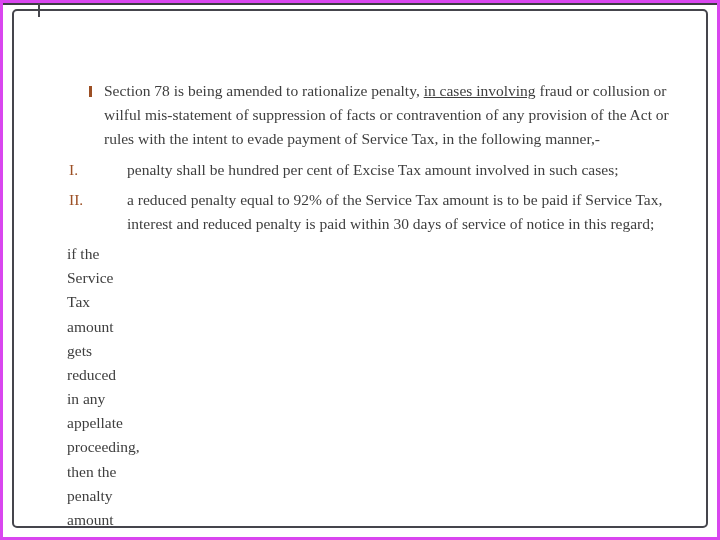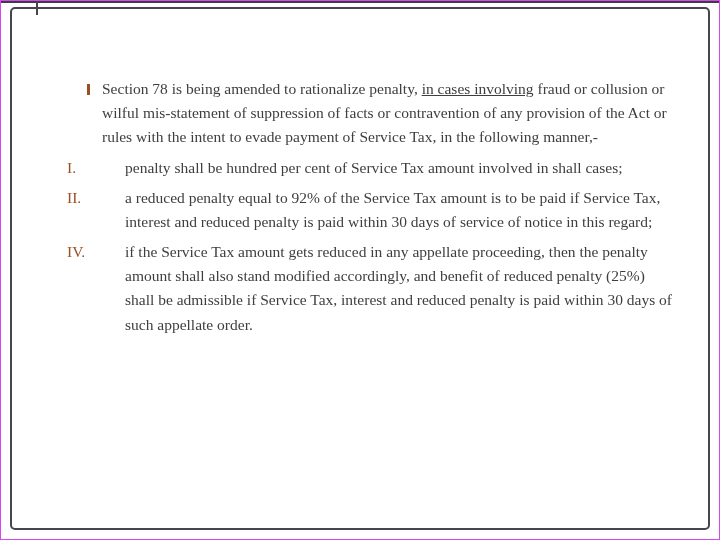--- a/index.html
+++ b/index.html
@@ -6,21 +6,21 @@
       margin: 0;
       padding: 0;
       background: #ffffff;
     }
     .slide {
       position: relative;
       width: 720px;
       height: 540px;
       background: #ffffff;
       box-sizing: border-box;
-      border: 1px solid #d946ef;
+      border: 3px solid #d946ef;
       overflow: hidden;
       font-family: "Liberation Serif", "DejaVu Serif", serif;
       color: #3e3e3e;
     }
     .top-edge {
       position: absolute;
       left: 0;
       top: 0;
       width: 100%;
       height: 2px;
@@ -92,28 +92,27 @@
 
   <div class="content">
 
     <div class="bullet-para">
       <span><span class="bullet-icon"></span></span>
       <p><span>Section 78 is being amended to rationalize penalty, </span><span class="ul">in cases involving</span><span> fraud or collusion or wilful mis-statement of suppression of facts or contravention of any provision of the Act or rules with the intent to evade payment of Service Tax, in the following manner,-</span></p>
     </div>
 
     <div class="item">
       <span class="numeral">I.</span>
-      <p>penalty shall be hundred per cent of Service Tax amount involved in shall cases;</p>
+      <p>penalty shall be hundred per cent of Excise Tax amount involved in such cases;</p>
     </div>
 
     <div class="item">
       <span class="numeral">II.</span>
       <p>a reduced penalty equal to 92% of the Service Tax amount is to be paid if Service Tax, interest and reduced penalty is paid within 30 days of service of notice in this regard;</p>
     </div>
 
 
     <div class="item">
-      <span class="numeral">IV.</span>
       <p>if the Service Tax amount gets reduced in any appellate proceeding, then the penalty amount shall also stand modified accordingly, and benefit of reduced penalty (25%) shall be admissible if Service Tax, interest and reduced penalty is paid within 30 days of such appellate order.</p>
     </div>
 
   </div>
 </div>
 
 </body></html>

